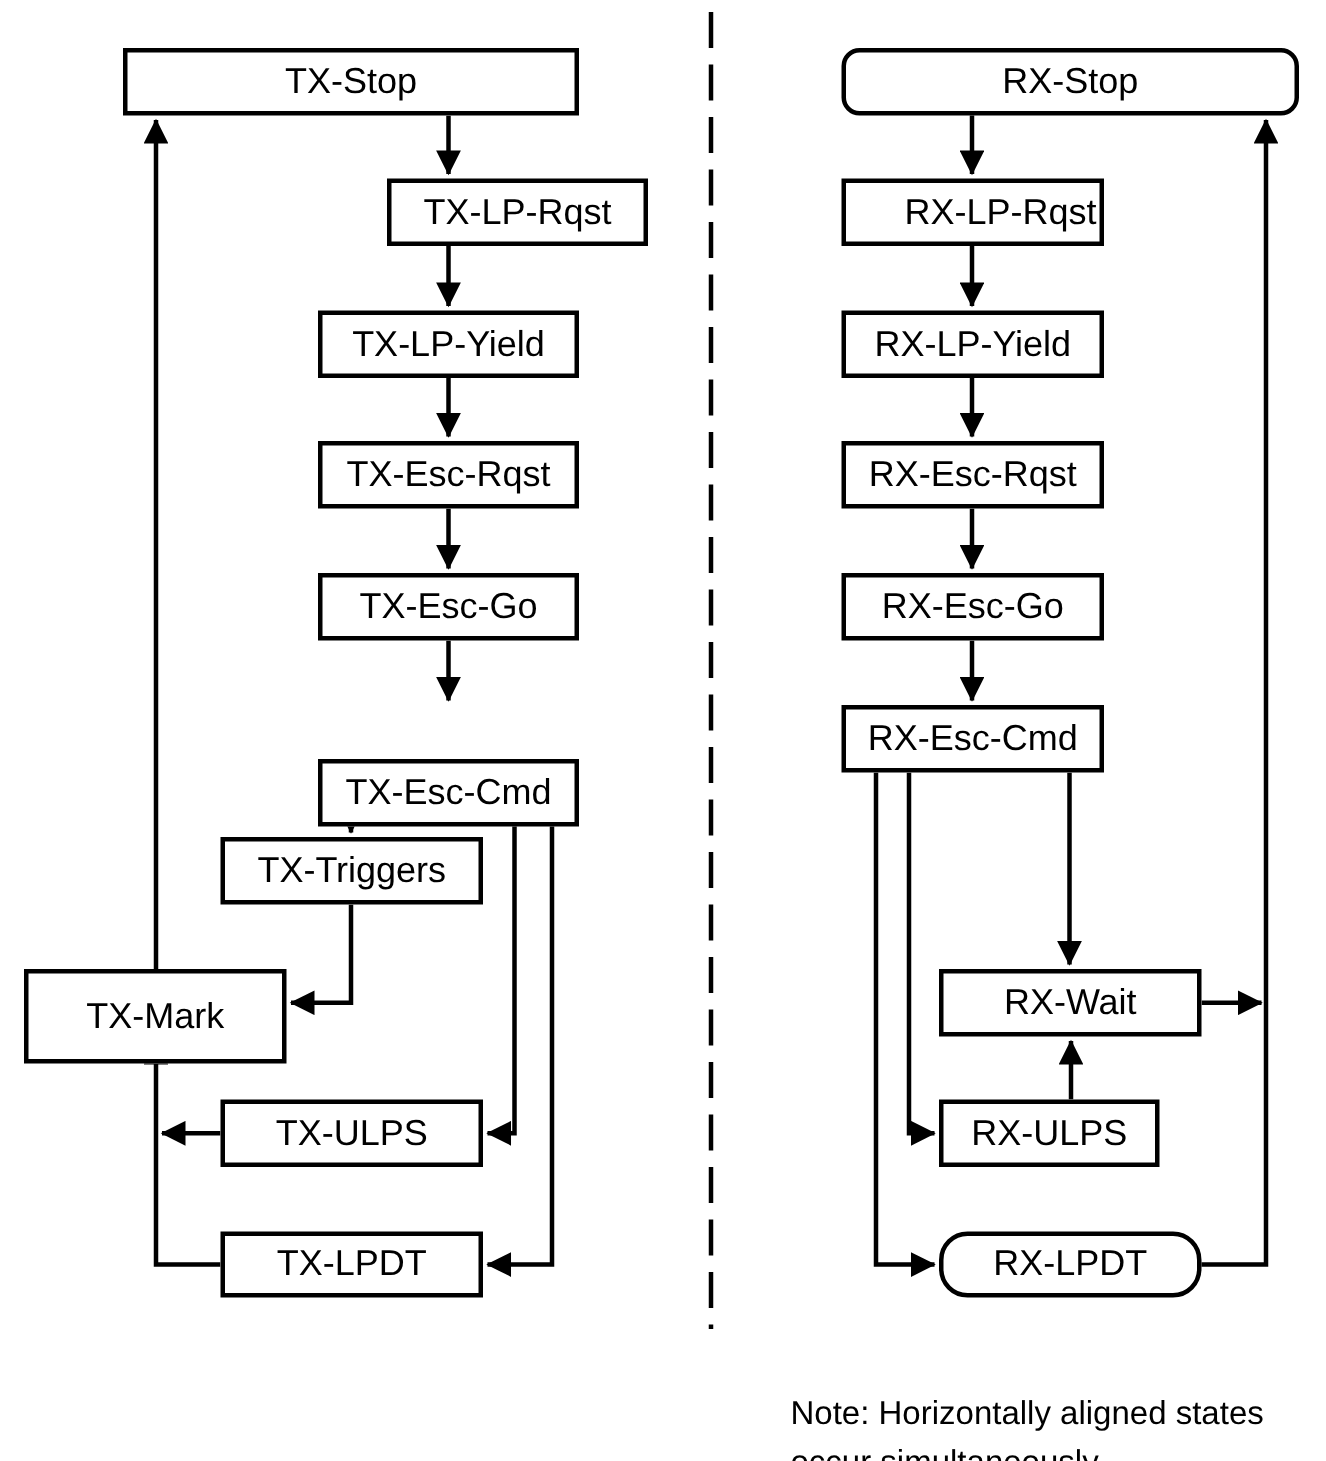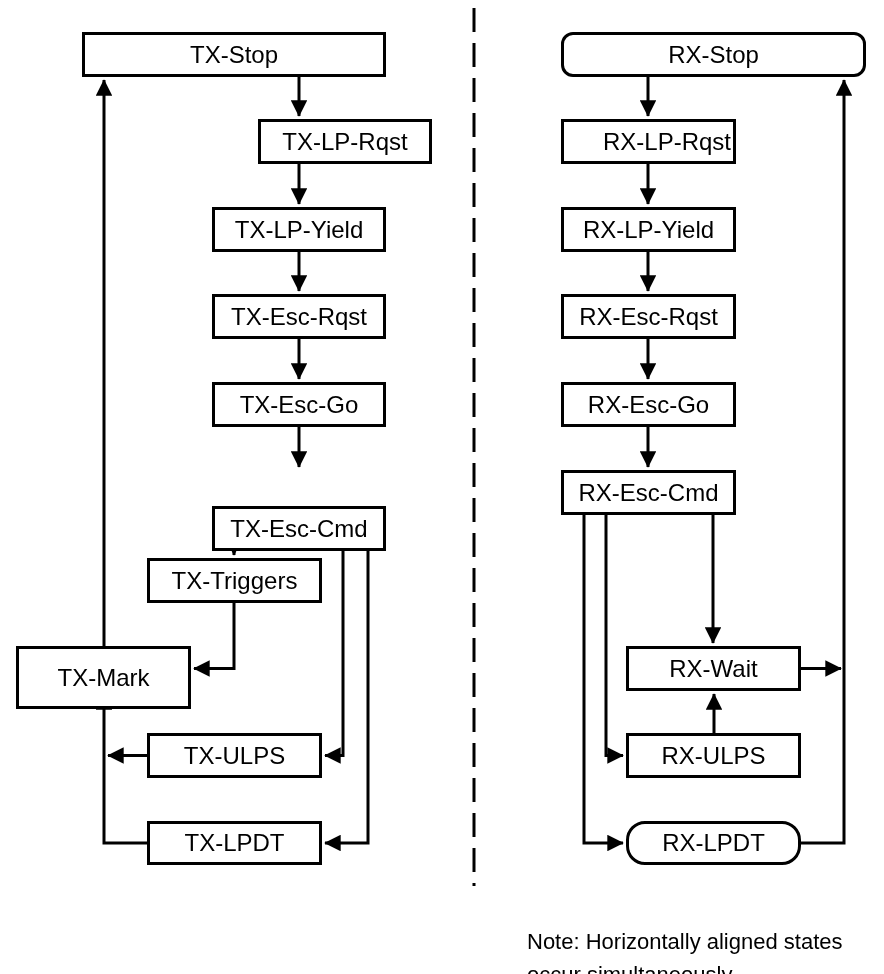--- a/index.html
+++ b/index.html
@@ -94,21 +94,21 @@
   <div class="box" style="left:147px; top:733px; width:175px; height:45px;">TX-ULPS</div>
   <div class="box" style="left:147px; top:821px; width:175px; height:44px;">TX-LPDT</div>
 
   <div class="box" style="left:561px; top:32px;  width:305px; height:45px;border-radius:12px;">RX-Stop</div>
   <div class="box" style="left:561px; top:119px; width:175px; height:45px;padding-left:37px;">RX-LP-Rqst</div>
   <div class="box" style="left:561px; top:207px; width:175px; height:45px;">RX-LP-Yield</div>
   <div class="box" style="left:561px; top:294px; width:175px; height:45px;">RX-Esc-Rqst</div>
   <div class="box" style="left:561px; top:382px; width:175px; height:45px;">RX-Esc-Go</div>
   <div class="box" style="left:561px; top:470px; width:175px; height:45px;">RX-Esc-Cmd</div>
   <div class="box" style="left:626px; top:646px; width:175px; height:45px;">RX-Wait</div>
-  <div class="box" style="left:626px; top:733px; width:175px; height:45px;">RX-ULPS</div>
+  <div class="box" style="left:626px; top:733px; width:147px; height:45px;">RX-ULPS</div>
   <div class="box" style="left:626px; top:821px; width:175px; height:44px;border-radius:19px;">RX-LPDT</div>
 
   <div class="note">
     <div>Note: Horizontally aligned states</div>
     <div>occur simultaneously.</div>
   </div>
 
 </div>
 
 </body></html>

